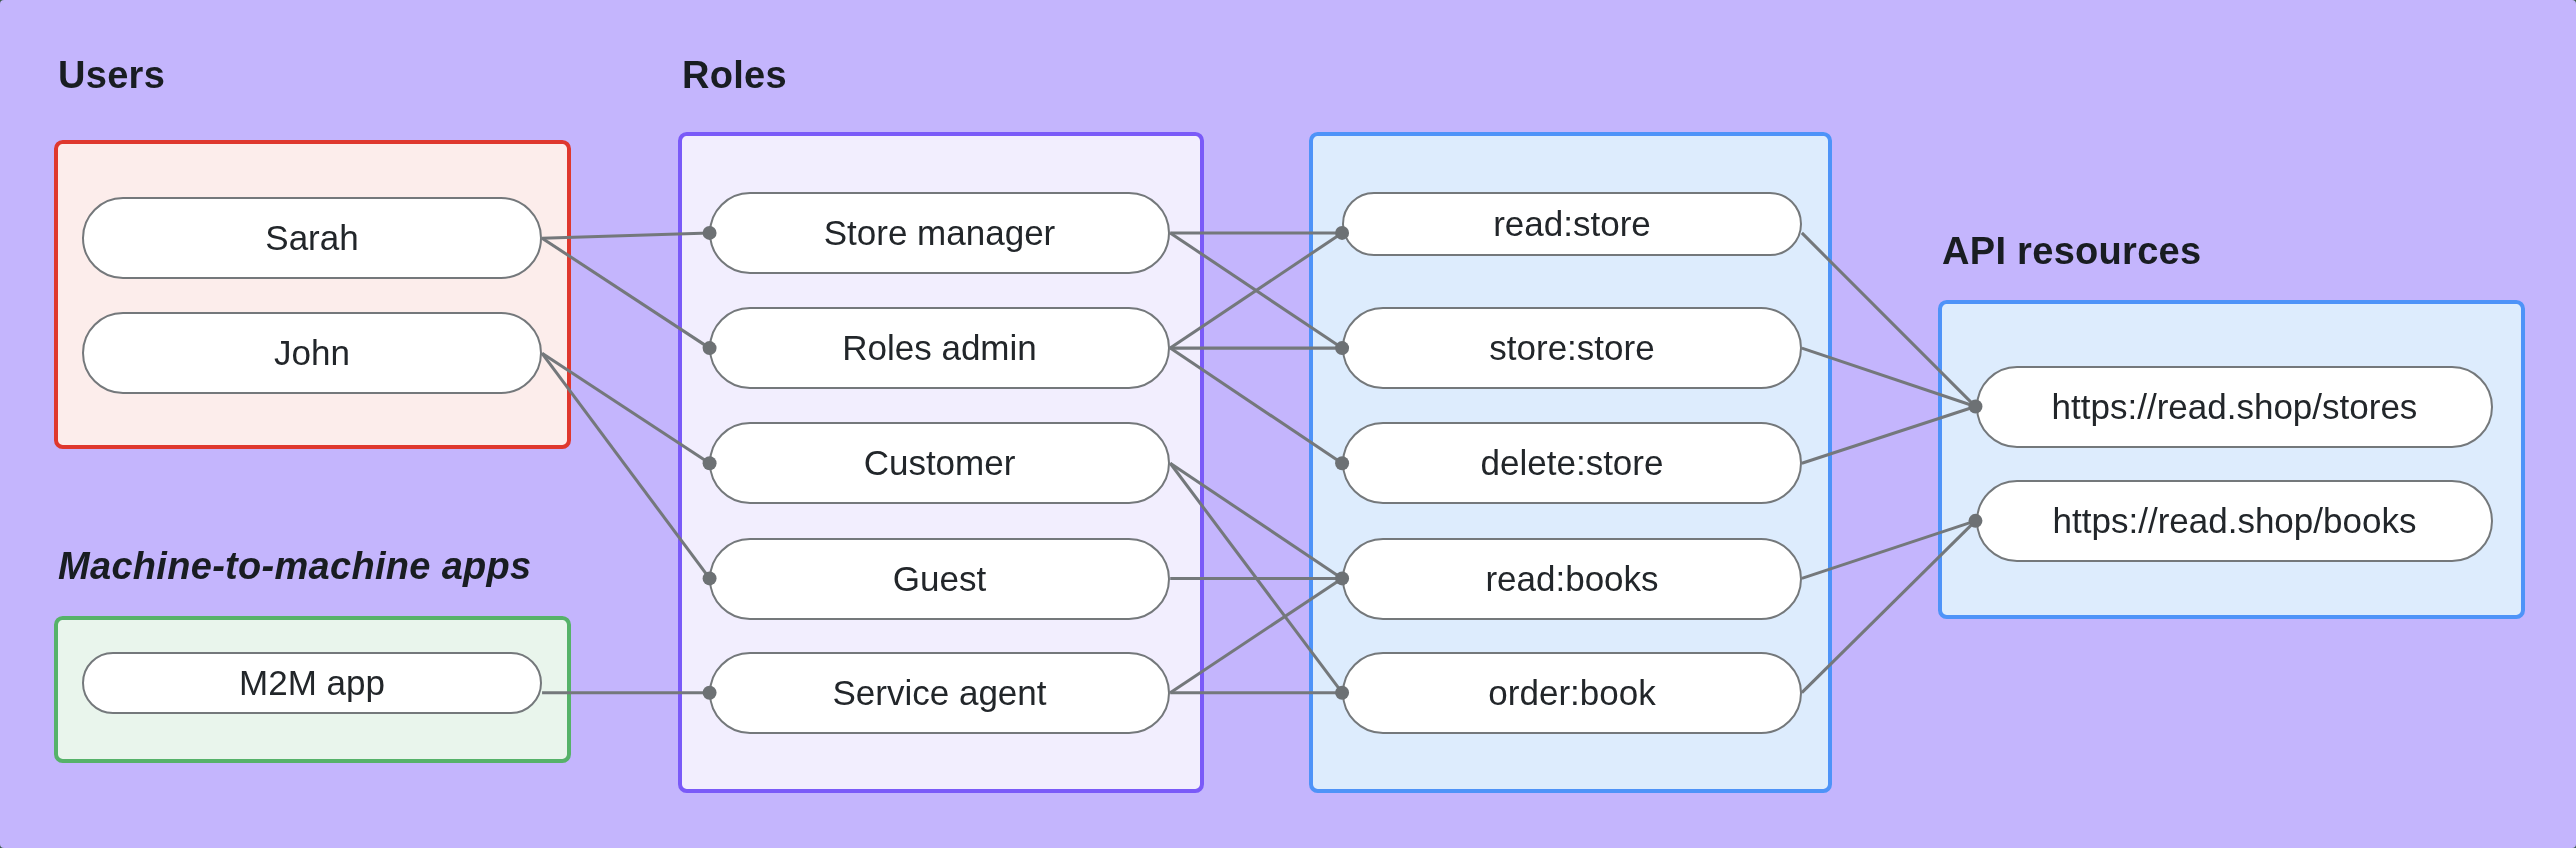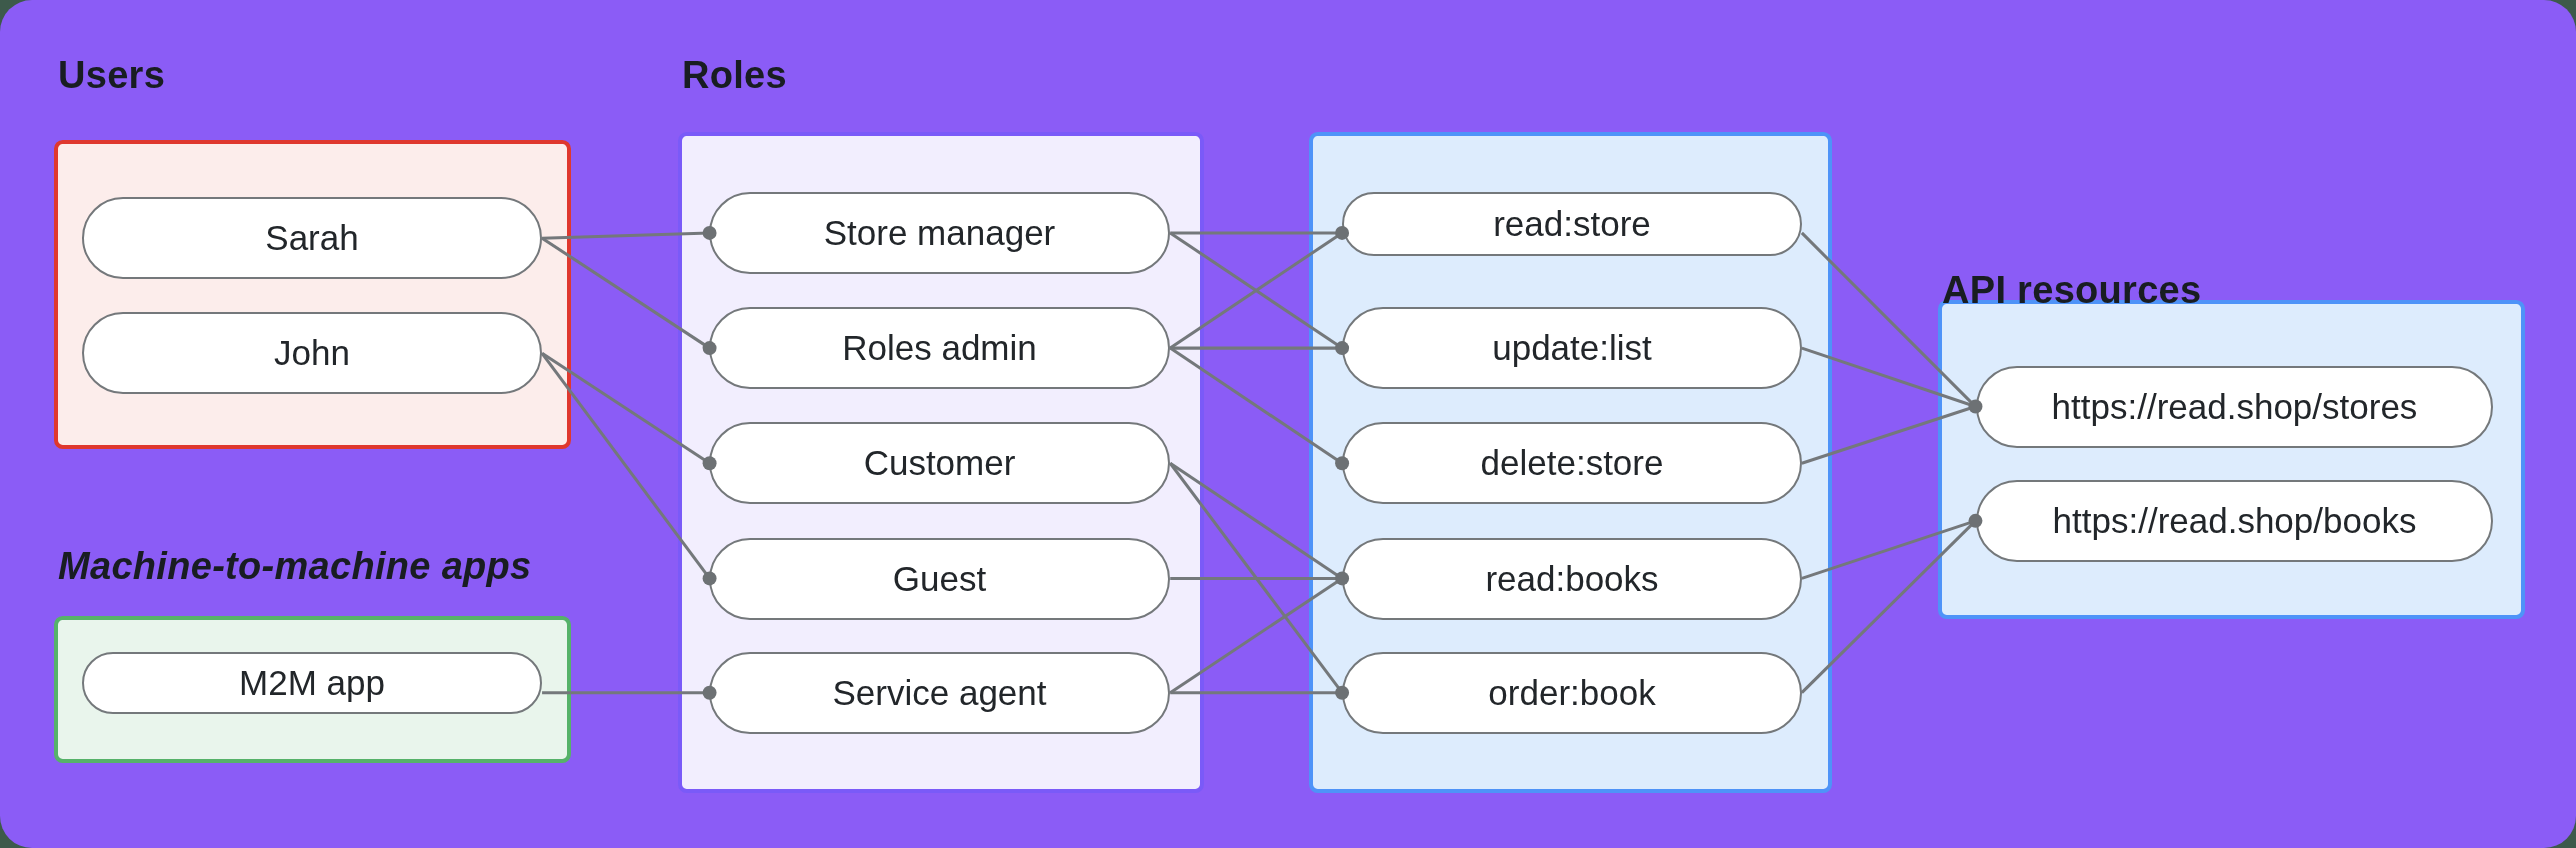--- a/index.html
+++ b/index.html
@@ -4,21 +4,21 @@
 <style>
   html,body{margin:0;padding:0;}
   body{
     width:2576px;height:848px;
     background:#3d5a4b;
     font-family:"Liberation Sans", sans-serif;
     overflow:hidden;
   }
   .surface{
     position:absolute;left:0;top:0;width:2576px;height:848px;
-    background:#8b5cf6;border-radius:32px;overflow:hidden;
+    background:#c4b5fd;border-radius:4px;overflow:hidden;
   }
   .layer{position:absolute;left:0;top:0;width:2576px;height:848px;}
   svg.layer{pointer-events:none;}
   .group-box{
     position:absolute;box-sizing:border-box;
     border:4.4px solid;border-radius:8.7px;
   }
   .group-label{
     position:absolute;
     font-size:38px;font-weight:700;letter-spacing:0.3px;
@@ -37,21 +37,21 @@
 <div class="surface">
   <div class="layer" id="groups-layer">
       <div class="group-box" style="left: 54px; top: 140px; width: 517px; height: 309px; border-color: rgb(223, 56, 46); background: rgb(252, 237, 235);"></div>
       <div class="group-label" style="left: 58px; top: 54px;">Users</div>
       <div class="group-box" style="left: 54px; top: 616px; width: 517px; height: 147px; border-color: rgb(86, 178, 105); background: rgb(233, 245, 236);"></div>
       <div class="group-label" style="left: 58px; top: 545px; font-style: italic;">Machine-to-machine apps</div>
       <div class="group-box" style="left: 678px; top: 132px; width: 526px; height: 661px; border-color: rgb(122, 90, 248); background: rgb(242, 238, 254);"></div>
       <div class="group-label" style="left: 682px; top: 54px;">Roles</div>
       <div class="group-box" style="left: 1309px; top: 132px; width: 523px; height: 661px; border-color: rgb(78, 147, 248); background: rgb(221, 236, 253);"></div>
       <div class="group-box" style="left: 1938px; top: 300px; width: 587px; height: 319px; border-color: rgb(78, 147, 248); background: rgb(221, 236, 253);"></div>
-      <div class="group-label" style="left: 1942px; top: 230px; margin-top: 39px;">API resources</div>
+      <div class="group-label" style="left: 1942px; top: 230px;">API resources</div>
     </div>
   <svg class="layer" id="edges-svg" viewBox="0 0 2952 972">
       <line x1="621" y1="273" x2="813" y2="267" stroke="#74787b" stroke-width="3.5"></line>
       <line x1="621" y1="273" x2="813" y2="399" stroke="#74787b" stroke-width="3.5"></line>
       <line x1="621" y1="405" x2="813" y2="531" stroke="#74787b" stroke-width="3.5"></line>
       <line x1="621" y1="405" x2="813" y2="663" stroke="#74787b" stroke-width="3.5"></line>
       <line x1="621" y1="794" x2="813" y2="794" stroke="#74787b" stroke-width="3.5"></line>
       <line x1="1341" y1="267" x2="1538" y2="267" stroke="#74787b" stroke-width="3.5"></line>
       <line x1="1341" y1="267" x2="1538" y2="399" stroke="#74787b" stroke-width="3.5"></line>
       <line x1="1341" y1="399" x2="1538" y2="267" stroke="#74787b" stroke-width="3.5"></line>
@@ -71,21 +71,21 @@
   <div class="layer" id="nodes-layer">
       <div class="node-pill" style="left: 82px; top: 197px; width: 460px; height: 82px;">Sarah</div>
       <div class="node-pill" style="left: 82px; top: 312px; width: 460px; height: 82px;">John</div>
       <div class="node-pill" style="left: 82px; top: 652px; width: 460px; height: 62px;">M2M app</div>
       <div class="node-pill" style="left: 709px; top: 192px; width: 461px; height: 82px;">Store manager</div>
       <div class="node-pill" style="left: 709px; top: 307px; width: 461px; height: 82px;">Roles admin</div>
       <div class="node-pill" style="left: 709px; top: 422px; width: 461px; height: 82px;">Customer</div>
       <div class="node-pill" style="left: 709px; top: 538px; width: 461px; height: 82px;">Guest</div>
       <div class="node-pill" style="left: 709px; top: 652px; width: 461px; height: 82px;">Service agent</div>
       <div class="node-pill" style="left: 1342px; top: 192px; width: 460px; height: 64px;">read:store</div>
-      <div class="node-pill" style="left: 1342px; top: 307px; width: 460px; height: 82px;">update:list</div>
+      <div class="node-pill" style="left: 1342px; top: 307px; width: 460px; height: 82px;">store:store</div>
       <div class="node-pill" style="left: 1342px; top: 422px; width: 460px; height: 82px;">delete:store</div>
       <div class="node-pill" style="left: 1342px; top: 538px; width: 460px; height: 82px;">read:books</div>
       <div class="node-pill" style="left: 1342px; top: 652px; width: 460px; height: 82px;">order:book</div>
       <div class="node-pill" style="left: 1976px; top: 366px; width: 517px; height: 82px;">https://read.shop/stores</div>
       <div class="node-pill" style="left: 1976px; top: 480px; width: 517px; height: 82px;">https://read.shop/books</div>
     </div>
   <svg class="layer" id="dots-svg" viewBox="0 0 2952 972">
       <circle cx="813" cy="267" r="8" fill="#6d7174"></circle>
       <circle cx="813" cy="399" r="8" fill="#6d7174"></circle>
       <circle cx="813" cy="531" r="8" fill="#6d7174"></circle>

